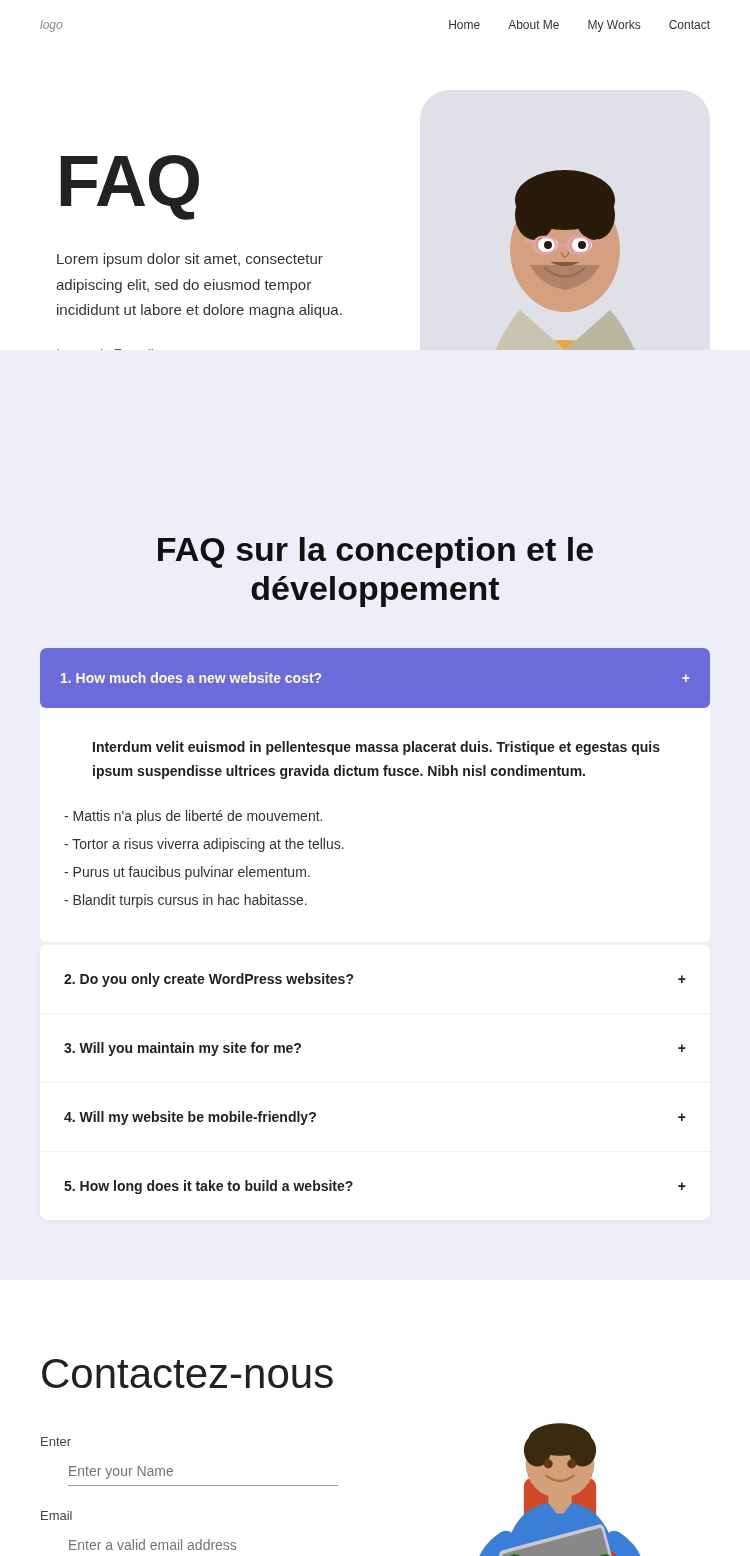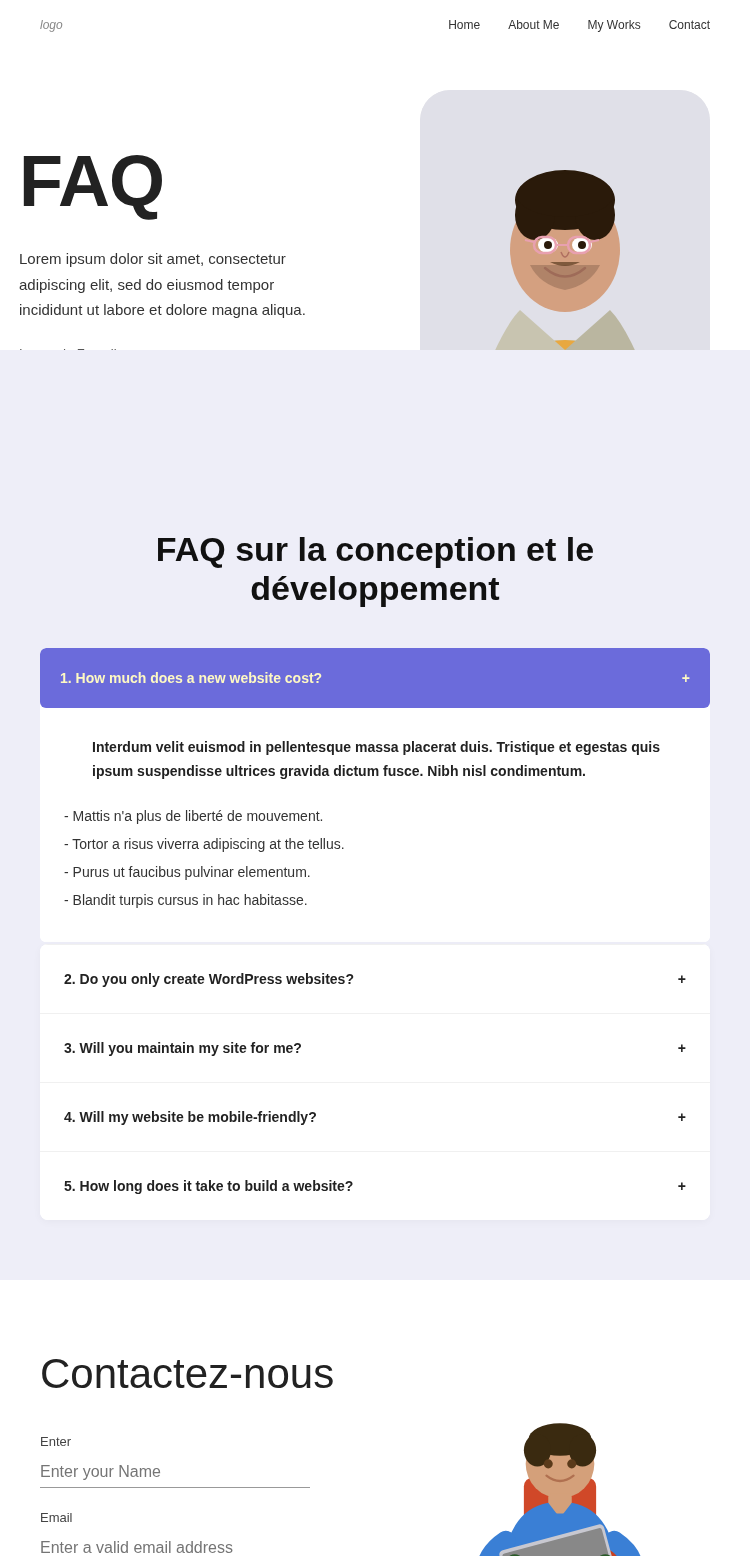--- a/index.html
+++ b/index.html
@@ -10,21 +10,21 @@
       display: flex; align-items: center; justify-content: space-between;
       padding: 18px 40px; background: #fff;
     }
     .logo { font-size: 12px; color: #888; font-style: italic; }
     .nav-links { display: flex; gap: 28px; }
     .nav-links a { text-decoration: none; color: #333; font-size: 12px; }
 
     
     .hero {
       display: flex; align-items: flex-start; justify-content: space-between;
-      padding: 60px 40px 0 19px; background: #fff; position: relative;
+      padding: 60px 40px 0 56px; background: #fff; position: relative;
       min-height: 420px;
     }
     .hero-text { flex: 1; padding-top: 30px; }
     .hero-text h1 { font-size: 72px; font-weight: 900; letter-spacing: -1px; margin-bottom: 24px; }
     .hero-text p { font-size: 15px; line-height: 1.7; color: #333; max-width: 320px; margin-bottom: 20px; }
     .hero-text .image-credit { font-size: 13px; color: #555; }
     .hero-text .image-credit a { color: #555; }
     .hero-img-wrap {
       width: 290px; height: 360px; border-radius: 30px; overflow: hidden;
       background: #e8e8ec; flex-shrink: 0; margin-top: -20px;
@@ -74,22 +74,23 @@
     .contact-section {
       background: #fff; padding: 70px 40px 60px 40px;
       display: flex; align-items: flex-start; justify-content: space-between;
     }
     .contact-left { flex: 1; max-width: 340px; }
     .contact-left h2 { font-size: 42px; font-weight: 400; margin-bottom: 36px; }
     .form-group { margin-bottom: 22px; }
     .form-group label { font-size: 13px; color: #444; display: block; margin-bottom: 8px; }
     .form-group input {
       width: 270px; border: none; border-bottom: 1.5px solid #999;
-      outline: none; font-size: 16px; padding: 6px 0; color: #ef4444;
+      outline: none; font-size: 14px; padding: 6px 0; color: #ef4444;
       background: transparent;
+      margin-left: 28px;
     }
     .contact-right {
       width: 300px; height: 300px; display: flex; align-items: center; justify-content: center;
     }
   </style>
 </head>
 <body>
 
 <nav>
   <span class="logo">logo</span>

